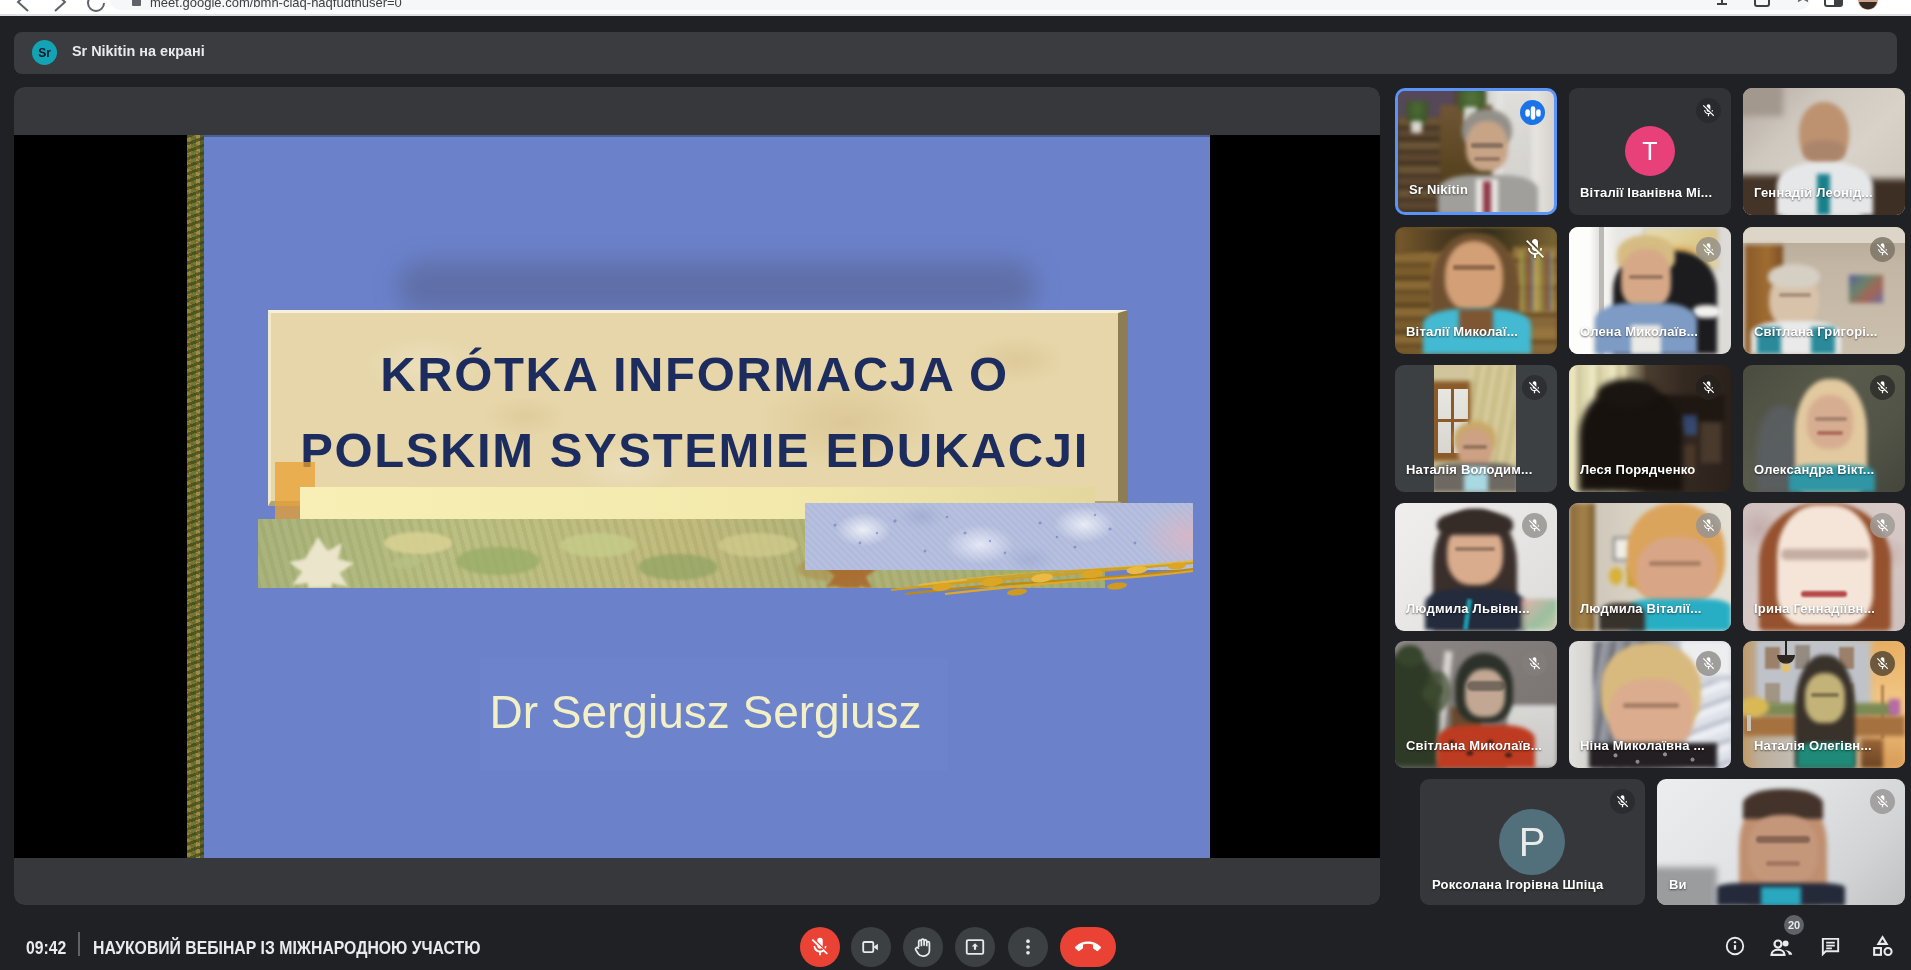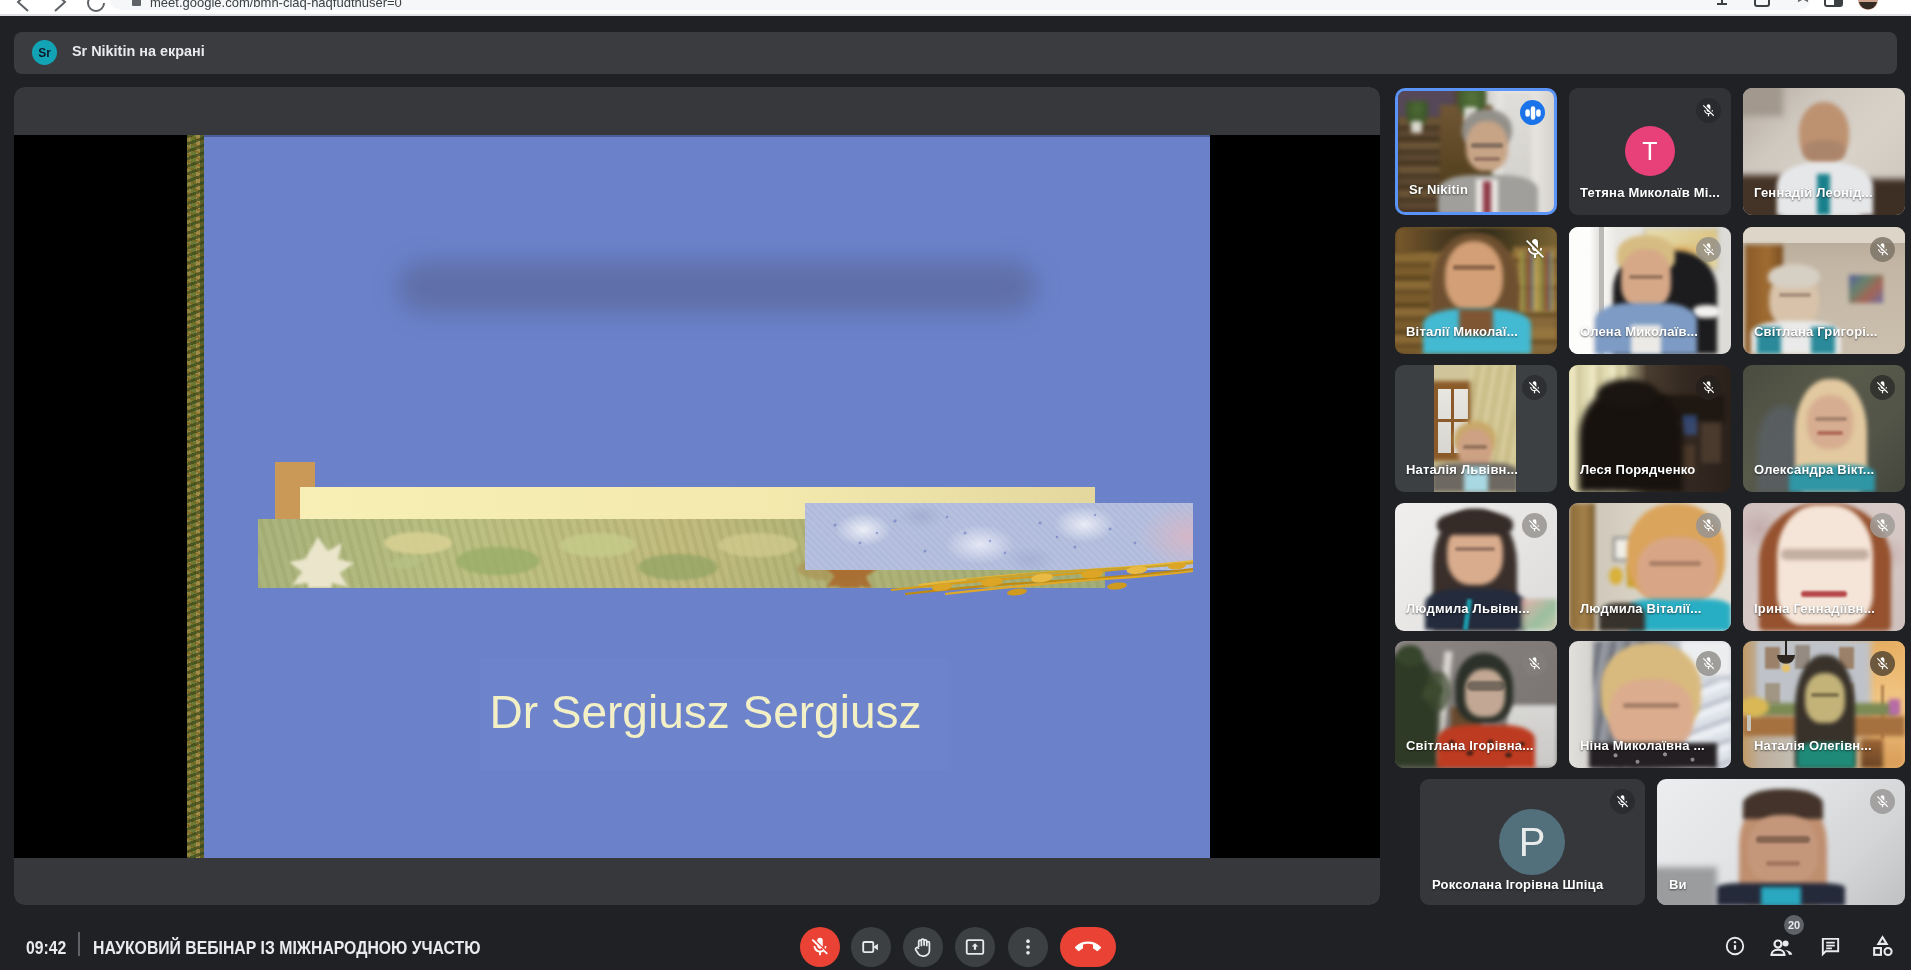--- a/index.html
+++ b/index.html
@@ -60,20 +60,32 @@
 
     <div class="abs" style="left:0;top:0;width:17px;height:723px;
       background:
         repeating-linear-gradient(160deg, rgba(40,60,20,.55) 0 3px, rgba(0,0,0,0) 3px 7px),
         repeating-linear-gradient(20deg, rgba(120,90,20,.5) 0 2px, rgba(0,0,0,0) 2px 6px),
         repeating-linear-gradient(90deg, #8f8440 0 4px, #6d7a35 4px 9px, #a08c48 9px 13px, #55602a 13px 17px);">
     </div>
 
     <div class="abs" style="left:210px;top:126px;width:640px;height:52px;background:rgba(66,60,74,.28);border-radius:26px;filter:blur(12px);"></div>
 
+    <div class="abs" style="left:81px;top:175px;width:860px;height:196px;
+         background:
+           radial-gradient(90px 45px at 18% 28%, rgba(255,255,255,.22), rgba(255,255,255,0) 70%),
+           radial-gradient(130px 65px at 68% 58%, rgba(200,170,112,.32), rgba(0,0,0,0) 70%),
+           radial-gradient(80px 40px at 42% 82%, rgba(255,255,255,.2), rgba(0,0,0,0) 70%),
+           radial-gradient(70px 35px at 88% 25%, rgba(202,172,116,.3), rgba(0,0,0,0) 70%),
+           radial-gradient(60px 30px at 30% 55%, rgba(203,174,118,.25), rgba(0,0,0,0) 70%),
+           #e6d6a9;
+         border-top:3px solid #f7f0da; border-left:3px solid #f2e8cb;
+         border-right:10px solid #8d7c54; border-bottom:5px solid #b4a275;">
+      <div style="width:100%;text-align:center;margin-top:23px;font-weight:bold;font-size:49px;line-height:76px;color:#1d2c5e;letter-spacing:1.6px;">KRÓTKA INFORMACJA O<br>POLSKIM SYSTEMIE EDUKACJI</div>
+    </div>
 
     <div class="abs" style="left:88px;top:327px;width:40px;height:123px;background:rgba(233,160,50,.75);"></div>
     <div class="abs" style="left:113px;top:352px;width:795px;height:33px;background:linear-gradient(90deg,#f7efb5,#f3e9ad 60%,#e3d79d);"></div>
     <div class="abs" style="left:71px;top:384px;width:847px;height:69px;overflow:hidden;
          background:
            repeating-linear-gradient(75deg, rgba(120,130,60,.14) 0 4px, rgba(0,0,0,0) 4px 9px),
            linear-gradient(90deg,#a9b37c,#bcc083 25%,#c2bb7e 50%,#afb278 72%,#a3ae7a);">
         <svg width="847" height="69" viewBox="0 0 847 69" style="filter:blur(1.5px);">
           <ellipse cx="160" cy="24" rx="34" ry="11" fill="#d9d194" opacity=".85"></ellipse>
           <ellipse cx="240" cy="42" rx="42" ry="14" fill="#98ad68" opacity=".8"></ellipse>
@@ -231,21 +243,21 @@
           <rect x="9.3" y="4" width="5.4" height="16" rx="2.7"></rect>
           <rect x="15.8" y="7.5" width="5.4" height="9" rx="2.7"></rect>
         </svg>
     </div>
   </div>
 </div>
 
 <div class="tile" style="left:1569px;top:88px;width:162px;height:127px;background:#313336;">
   <div class="abs" style="left:56px;top:38px;width:50px;height:50px;border-radius:50%;background:#e8417a;color:#fff;
        font-size:25px;display:flex;align-items:center;justify-content:center;">T</div>
-  <div class="name">Тетяна Миколаїв Мі...</div>
+  <div class="name">Віталії Іванівна Мі...</div>
   <div class="micc" style="background:#292a2d;">
     <svg width="15" height="15" viewBox="0 0 24 24" fill="#fff">
         <path d="M19 11h-1.7c0 .74-.16 1.43-.43 2.05l1.23 1.23c.56-.98.9-2.09.9-3.28zm-4.02.17c0-.06.02-.11.02-.17V5c0-1.66-1.34-3-3-3S9 3.34 9 5v.18l5.98 5.99zM4.27 3L3 4.27l6.01 6.01V11c0 1.66 1.33 3 2.99 3 .22 0 .44-.03.65-.08l1.66 1.66c-.71.33-1.5.52-2.31.52-2.76 0-5.3-2.1-5.3-5.1H5c0 3.41 2.72 6.23 6 6.72V21h2v-3.28c.91-.13 1.77-.45 2.54-.9L19.73 21 21 19.73 4.27 3z"></path>
       </svg>
   </div>
 </div>
 
 <div class="tile" style="left:1743px;top:88px;width:162px;height:127px;background:linear-gradient(135deg,#b3a99f 0%,#cfc8bf 30%,#d8d2c9 60%,#ccc5bc 100%);">
   <div class="abs blur3" style="left:-10px;bottom:-12px;width:48px;height:52px;background:#443327;"></div>
   <div class="abs blur3" style="right:-10px;bottom:-12px;width:54px;height:48px;background:#3e2f24;"></div>
@@ -324,21 +336,21 @@
     <div class="abs" style="left:17px;top:24px;width:3px;height:64px;background:#8a5a28;"></div>
     <div class="abs" style="left:4px;top:54px;width:30px;height:3px;background:#8a5a28;"></div>
     <div class="abs blur2" style="left:36px;top:0px;width:46px;height:127px;background:repeating-linear-gradient(100deg,#d8cd9c 0 6px,#c5b983 6px 11px);opacity:.9;"></div>
 
     <div class="abs blur2" style="left:20px;top:56px;width:42px;height:34px;background:#c9a96a;border-radius:50% 50% 40% 40%;"></div>
     <div class="abs blur2" style="left:24px;top:64px;width:34px;height:40px;background:#cda183;border-radius:44% 44% 40% 40%;"></div>
     <div class="abs" style="left:29px;top:80px;width:24px;height:4px;background:rgba(90,70,50,.5);border-radius:2px;filter:blur(1px);"></div>
     <div class="abs blur2" style="left:-2px;top:98px;width:86px;height:29px;background:#6d6862;border-radius:28% 28% 0 0;"></div>
     <div class="abs blur2" style="left:30px;top:102px;width:24px;height:25px;background:#a8d8e2;"></div>
   </div>
-  <div class="name">Наталія Львівн...</div>
+  <div class="name">Наталія Володим...</div>
   <div class="micc" style="background:#2e2f32;">
     <svg width="15" height="15" viewBox="0 0 24 24" fill="#fff">
         <path d="M19 11h-1.7c0 .74-.16 1.43-.43 2.05l1.23 1.23c.56-.98.9-2.09.9-3.28zm-4.02.17c0-.06.02-.11.02-.17V5c0-1.66-1.34-3-3-3S9 3.34 9 5v.18l5.98 5.99zM4.27 3L3 4.27l6.01 6.01V11c0 1.66 1.33 3 2.99 3 .22 0 .44-.03.65-.08l1.66 1.66c-.71.33-1.5.52-2.31.52-2.76 0-5.3-2.1-5.3-5.1H5c0 3.41 2.72 6.23 6 6.72V21h2v-3.28c.91-.13 1.77-.45 2.54-.9L19.73 21 21 19.73 4.27 3z"></path>
       </svg>
   </div>
 </div>
 
 <div class="tile" style="left:1569px;top:365px;width:162px;height:127px;background:linear-gradient(90deg,#ddd6ac 0%,#e4dfbc 20%,#c9c29a 34%,#4a3d30 48%,#352a22 70%,#2b211b 100%);">
   <div class="abs blur2" style="left:0;top:0;width:56px;height:127px;background:repeating-linear-gradient(90deg,#efe9c4 0 7px,#cfc79c 7px 13px,#e2dbb2 13px 20px);opacity:.9;"></div>
   <div class="abs blur2" style="left:86px;top:30px;width:70px;height:26px;background:#1f1812;"></div>
@@ -437,21 +449,21 @@
   <div class="abs blur2" style="left:60px;top:12px;width:58px;height:70px;background:#2c3129;border-radius:48% 48% 36% 36%;"></div>
   <div class="abs blur2" style="left:70px;top:28px;width:40px;height:48px;background:#c2a894;border-radius:44% 44% 40% 40%;"></div>
   <div class="abs" style="left:72px;top:40px;width:38px;height:10px;background:rgba(40,40,36,.5);border-radius:5px;filter:blur(1px);"></div>
   <div class="abs blur2" style="left:42px;top:84px;width:98px;height:43px;background:#bd3b20;border-radius:32% 32% 0 0;"></div>
   <div class="abs" style="left:46px;top:90px;width:90px;height:37px;filter:blur(1px);opacity:.85;background:
        radial-gradient(6px 4px at 12% 30%, #3a2018 40%, rgba(0,0,0,0) 60%),
        radial-gradient(7px 5px at 32% 60%, #3a2018 40%, rgba(0,0,0,0) 60%),
        radial-gradient(6px 5px at 55% 30%, #3a2018 40%, rgba(0,0,0,0) 60%),
        radial-gradient(7px 5px at 75% 65%, #3a2018 40%, rgba(0,0,0,0) 60%),
        radial-gradient(6px 4px at 90% 35%, #3a2018 40%, rgba(0,0,0,0) 60%);"></div>
-  <div class="name">Світлана Ігорівна...</div>
+  <div class="name">Світлана Миколаїв...</div>
   <div class="micc" style="background:rgba(130,126,122,.85);">
       <svg width="15" height="15" viewBox="0 0 24 24" fill="#fff">
         <path d="M19 11h-1.7c0 .74-.16 1.43-.43 2.05l1.23 1.23c.56-.98.9-2.09.9-3.28zm-4.02.17c0-.06.02-.11.02-.17V5c0-1.66-1.34-3-3-3S9 3.34 9 5v.18l5.98 5.99zM4.27 3L3 4.27l6.01 6.01V11c0 1.66 1.33 3 2.99 3 .22 0 .44-.03.65-.08l1.66 1.66c-.71.33-1.5.52-2.31.52-2.76 0-5.3-2.1-5.3-5.1H5c0 3.41 2.72 6.23 6 6.72V21h2v-3.28c.91-.13 1.77-.45 2.54-.9L19.73 21 21 19.73 4.27 3z"></path>
       </svg>
     </div>
 </div>
 
 <div class="tile" style="left:1569px;top:641px;width:162px;height:127px;background:linear-gradient(90deg,#e2e0dc 0%,#d5d3cf 14%,#8a8d95 30%,#7a7d85 44%,#9a9da5 56%,#d8dce2 75%,#c8ccd4 100%);">
   <div class="abs blur2" style="left:24px;top:0;width:52px;height:127px;background:repeating-linear-gradient(100deg,#8a8d95 0 5px,#6a6d75 5px 9px,#9a9da5 9px 14px);"></div>
   <div class="abs blur2" style="left:112px;top:0;width:50px;height:34px;background:#eceef0;"></div>

